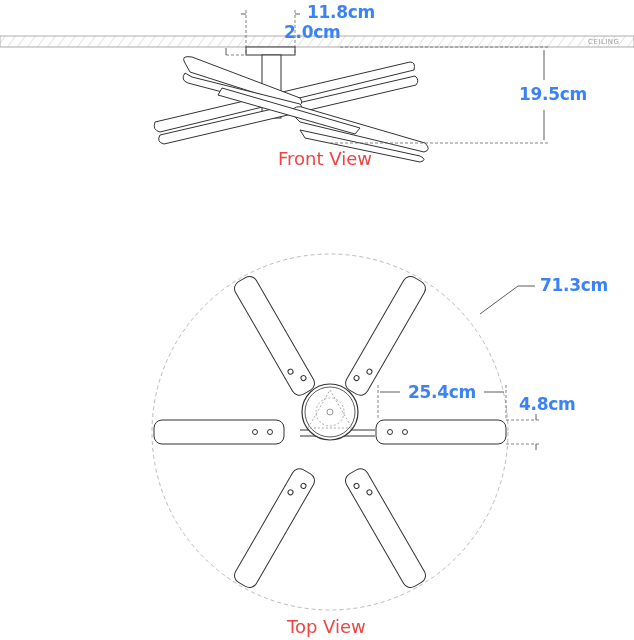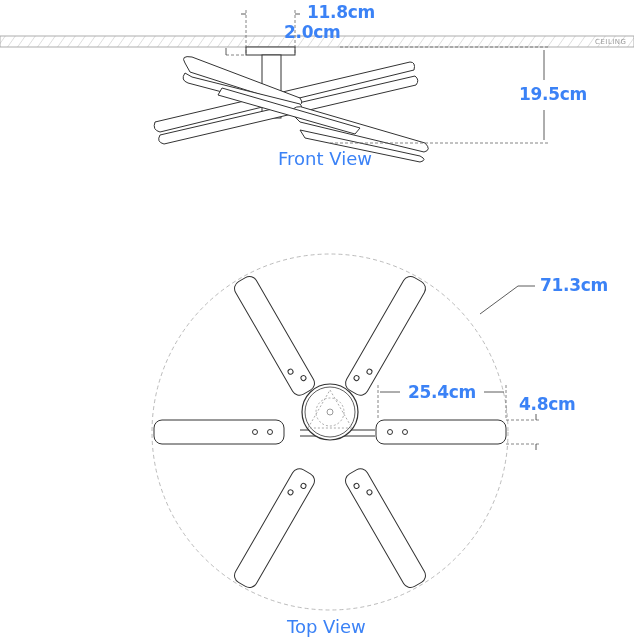--- a/index.html
+++ b/index.html
@@ -1,19 +1,19 @@
 <!DOCTYPE html>
 <html><head>
 <meta charset="utf-8">
 <style>
   html,body{margin:0;padding:0;background:#fff;}
   body{width:634px;height:640px;position:relative;overflow:hidden;font-family:"DejaVu Sans","Liberation Sans",sans-serif;color:#222;}
   svg{position:absolute;left:0;top:0;}
   .lbl{position:absolute;font-size:17px;color:#3b82f6;white-space:nowrap;letter-spacing:-0.3px;font-weight:bold;}
-  .cap{position:absolute;font-size:18px;color:#3b82f6;white-space:nowrap;}
+  .cap{position:absolute;font-size:18px;color:#ef4444;white-space:nowrap;}
   .ceil{position:absolute;font-size:7px;color:#999;letter-spacing:0.5px;}
 </style>
 </head>
 <body>
 
 <svg width="634" height="640" viewBox="0 0 634 640">
   <defs>
     <pattern id="hatch" width="10" height="14" patternUnits="userSpaceOnUse" patternTransform="skewX(-35)">
       <line x1="0" y1="0" x2="0" y2="14" stroke="#aaa" stroke-width="0.8"></line>
     </pattern>
@@ -111,19 +111,19 @@
       <line x1="536" y1="444" x2="536" y2="450"></line>
       <line x1="480" y1="314" x2="518" y2="286"></line>
       <line x1="518" y1="286" x2="535" y2="286"></line>
     </g>
   </g>
 </svg>
 
 <div class="lbl" style="left:307px;top:2px;">11.8cm</div>
 <div class="lbl" style="left:240px;top:22px;margin-left:44px;">2.0cm</div>
 <div class="lbl" style="left:519px;top:84px;">19.5cm</div>
-<div class="ceil" style="left:588px;top:38px;margin-left:7px;">CEILING</div>
+<div class="ceil" style="left:588px;top:38px;">CEILING</div>
 <div class="cap" style="left:278px;top:148px;">Front View</div>
 
 <div class="lbl" style="left:540px;top:275px;text-align:right;">71.3cm</div>
 <div class="lbl" style="left:408px;top:382px;">25.4cm</div>
 <div class="lbl" style="left:519px;top:394px;">4.8cm</div>
 <div class="cap" style="left:287px;top:616px;">Top View</div>
 
 </body></html>

